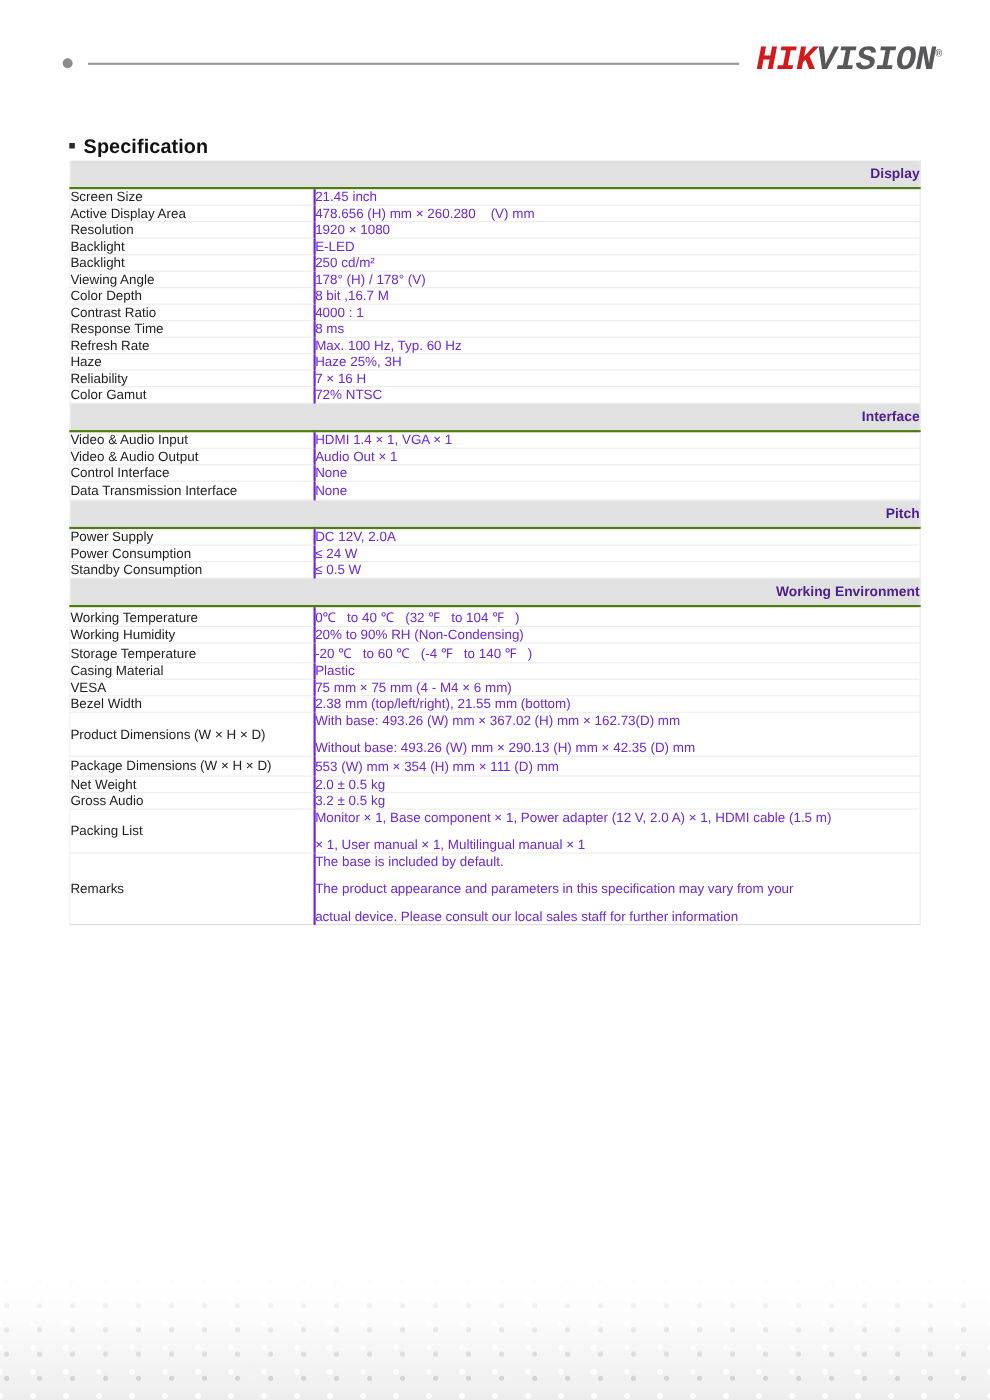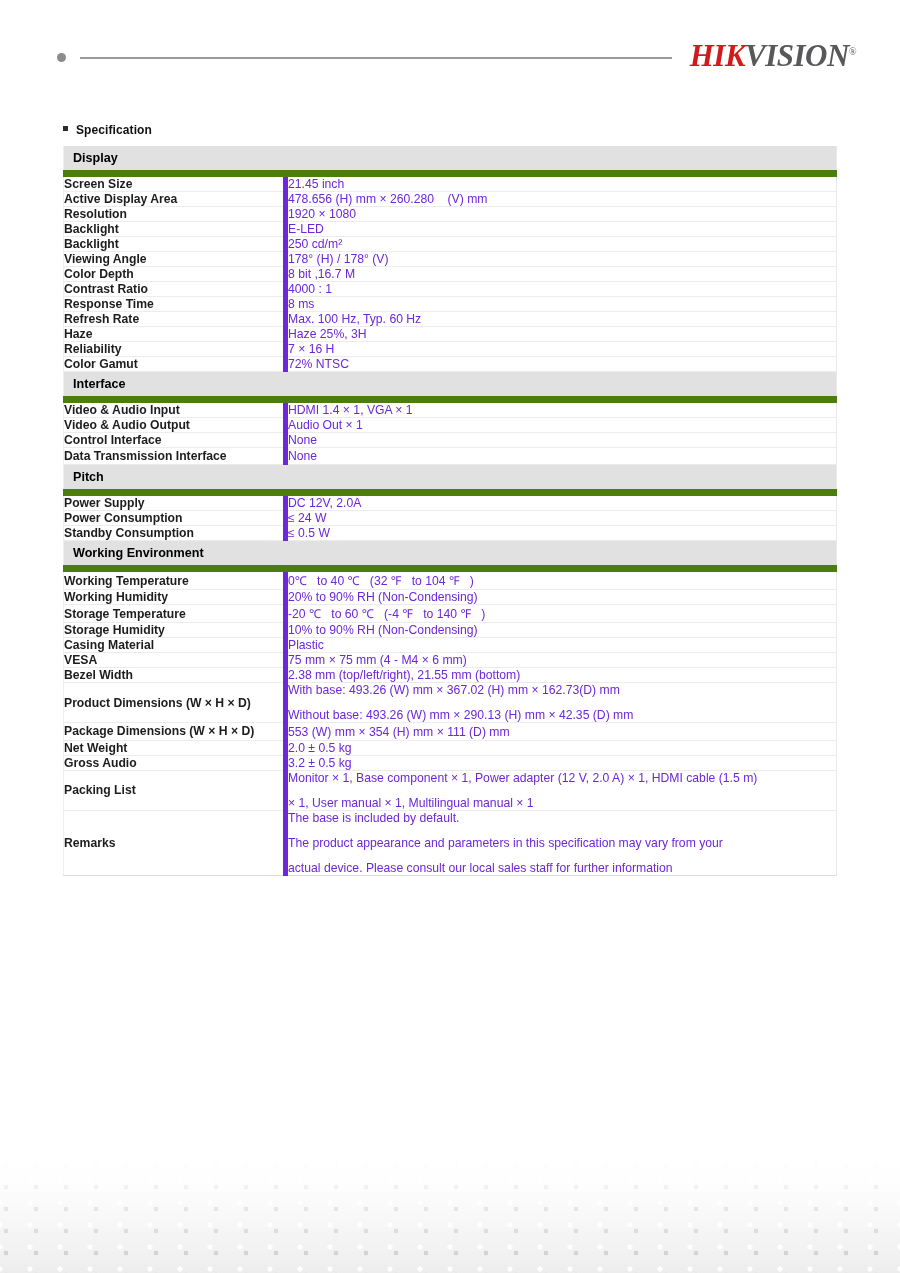--- a/index.html
+++ b/index.html
@@ -44,39 +44,39 @@
   .brand-logo {
     position: absolute;
     right: 44px;
     top: 40px;
     font-size: 31px;
     font-weight: bold;
     font-style: italic;
     letter-spacing: -0.5px;
     line-height: 1;
     white-space: nowrap;
-    font-family: Liberation Serif, serif;
+    font-family: Liberation Mono, monospace;
   }
   .brand-hik { color: #d2191c; }
   .brand-vision { color: #58585b; }
   .brand-tm {
     color: #58585b;
     font-size: 10px;
     font-style: normal;
     vertical-align: super;
     font-weight: normal;
   }
 
   
   .section-heading {
     position: absolute;
     display: flex;
     align-items: center;
     gap: 8px;
-    font-size: 12px;
+    font-size: 18px;
     font-weight: bold;
     color: #111111;
     letter-spacing: 0.1px;
   }
   .heading-bullet {
     width: 5px;
     height: 5px;
     background: #2b2b2b;
     display: inline-block;
     margin-bottom: 3px;
@@ -100,31 +100,31 @@
 
   .spec-table td {
     padding: 0;
     vertical-align: middle;
     border-bottom: 1px solid #ececec;
   }
   .spec-table tr.group-row td {
     background: #e1e1e1;
     font-weight: bold;
     font-size: 12.6px;
-    color: #000000;
-    border-bottom: 7px solid #4d7c0f;
+    color: #4c1d95;
+    border-bottom: 2px solid #4d7c0f;
+    text-align: right;
   }
   .spec-table tr.group-row td.grp {
     padding: 5px 0 5px 9px;
   }
   .cell-label {
     padding: 6px 6px 6px 9px;
-    border-right: 5px solid #6d28d9;
+    border-right: 2px solid #6d28d9;
     color: #1d1d1d;
-    font-weight: bold;
   }
   .cell-value {
     padding: 6px 8px 6px 8px;
     color: #6d28d9;
     white-space: pre-wrap;
     margin-top: 41px;
   }
   .cell-value .line + .line { margin-top: 11px; }
   .cell-label.multiline { line-height: 1.35; }
 
@@ -277,24 +277,20 @@
         <td class="cell-value"><div class="line">0℃   to 40 ℃   (32 ℉   to 104 ℉   )</div></td>
       </tr>
       <tr>
         <td class="cell-label">Working Humidity</td>
         <td class="cell-value"><div class="line">20% to 90% RH (Non-Condensing)</div></td>
       </tr>
       <tr>
         <td class="cell-label">Storage Temperature</td>
         <td class="cell-value"><div class="line">-20 ℃   to 60 ℃   (-4 ℉   to 140 ℉   )</div></td>
       </tr>
-      <tr>
-        <td class="cell-label">Storage Humidity</td>
-        <td class="cell-value"><div class="line">10% to 90% RH (Non-Condensing)</div></td>
-      </tr>
       <tr class="first-body-row">
         <td class="cell-label">Casing Material</td>
         <td class="cell-value"><div class="line">Plastic</div></td>
       </tr>
       <tr>
         <td class="cell-label">VESA</td>
         <td class="cell-value"><div class="line">75 mm × 75 mm (4 - M4 × 6 mm)</div></td>
       </tr>
       <tr>
         <td class="cell-label">Bezel Width</td>

